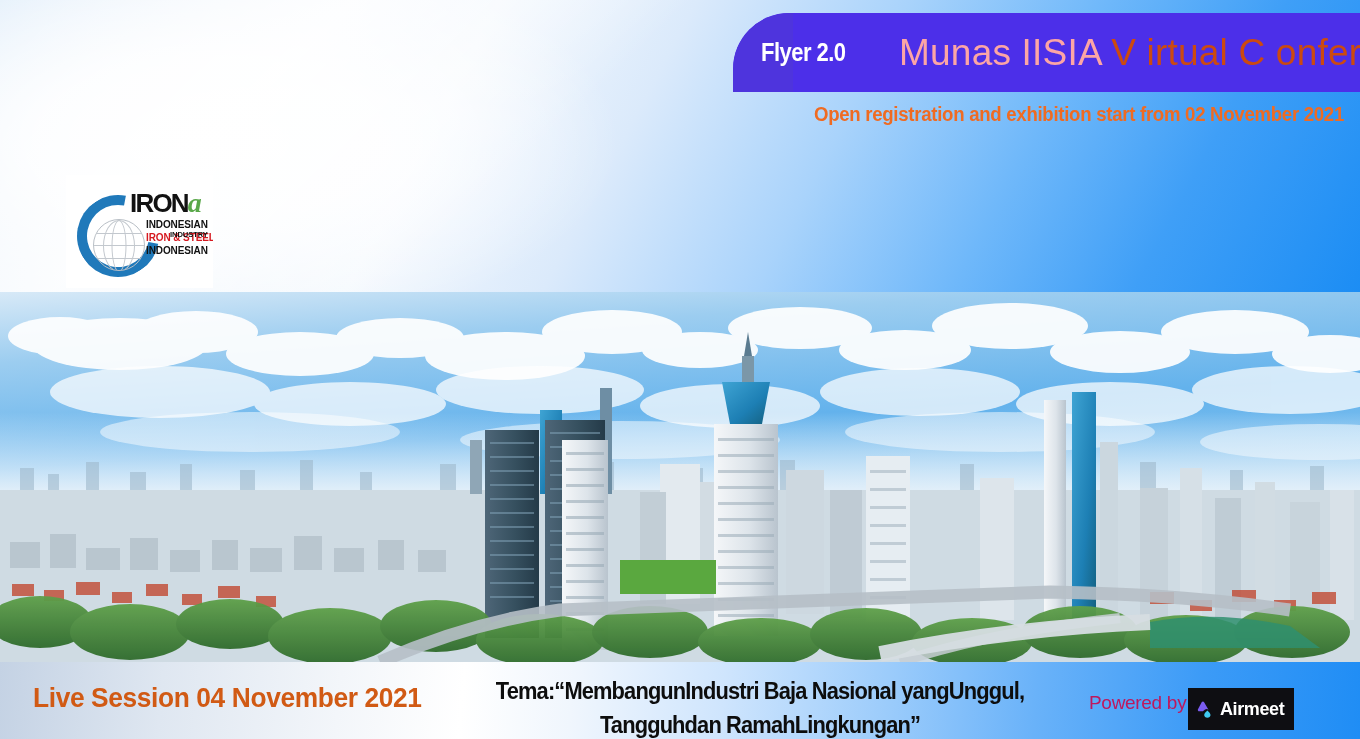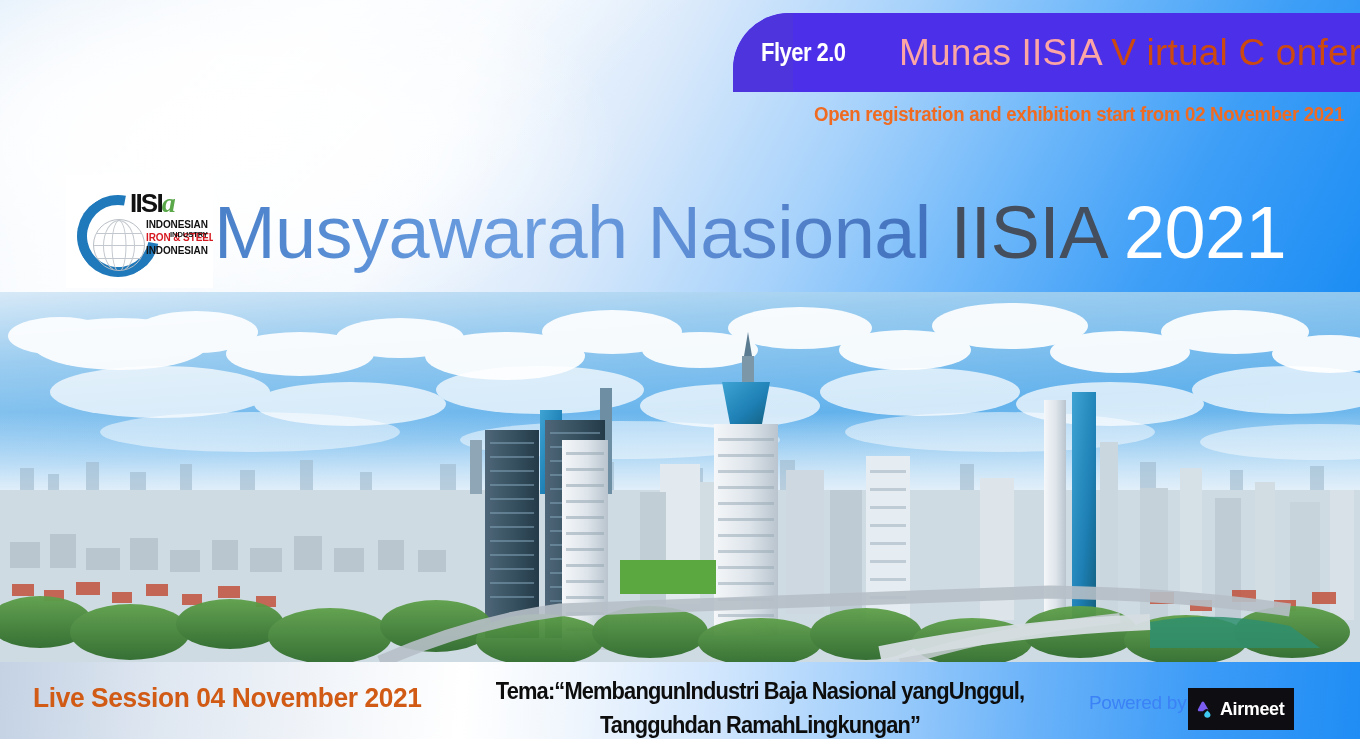--- a/index.html
+++ b/index.html
@@ -256,21 +256,21 @@
     line-height:1.48;
     letter-spacing:-0.9px;
     transform:scaleX(0.95);
     transform-origin:center center;
   }
   .footer-powered {
     position:absolute;
     left:1089px; top:692px;
     font-size:19px;
     font-weight:400;
-    color:#3b82f6;
+    color:#be185d;
     letter-spacing:-0.3px;
     white-space:nowrap;
   }
   .airmeet-pill {
     position:absolute;
     left:1188px; top:688px;
     height:42px;
     background:#0e0e12;
     display:flex;
     align-items:center;
@@ -305,35 +305,29 @@
 
   <div class="reg-line">Open registration and exhibition start  from 02 November 2021</div>
 
   <div class="logo-box">
     <div class="logo-arc"></div>
     <div class="logo-globe">
       <div class="globe-lat" style="top:25%"></div>
       <div class="globe-lat" style="top:50%"></div>
       <div class="globe-lat" style="top:75%"></div>
     </div>
-    <div class="logo-word"><span>IISI</span><span class="alpha">a</span></div>
+    <div class="logo-word"><span>IRON</span><span class="alpha">a</span></div>
     <div class="logo-sub">
       <span class="ls-black">INDONESIAN</span>
       <span class="ls-red">IRON &amp; STEEL</span>
       <span class="ls-black">INDONESIAN</span>
     </div>
     <div class="logo-ind">INDUSTRY</div>
   </div>
 
-  <div class="headline">
-
-    <div class="headline-text">
-      <span class="hl-musya">Musyawarah Nasional </span><span class="hl-iisia">IISIA </span><span class="hl-year">2021</span>
-    </div>
-  </div>
 
   <div class="city">
     <svg viewBox="0 0 1360 370" preserveAspectRatio="none">
       <defs>
         <linearGradient id="sky" x1="0" y1="0" x2="0.25" y2="1">
           <stop offset="0%" stop-color="#d7e9f7"></stop>
           <stop offset="18%" stop-color="#9ccdf0"></stop>
           <stop offset="45%" stop-color="#63b2ec"></stop>
           <stop offset="100%" stop-color="#a9d6f2"></stop>
         </linearGradient>

